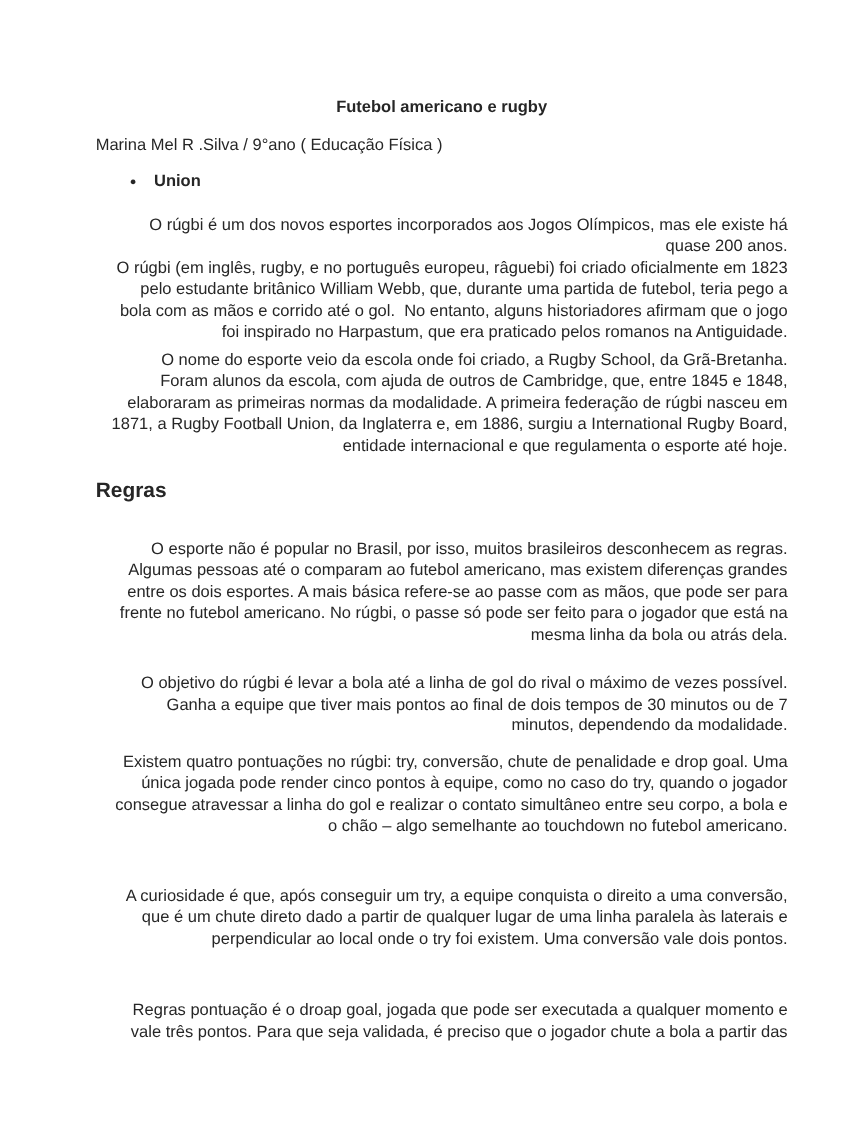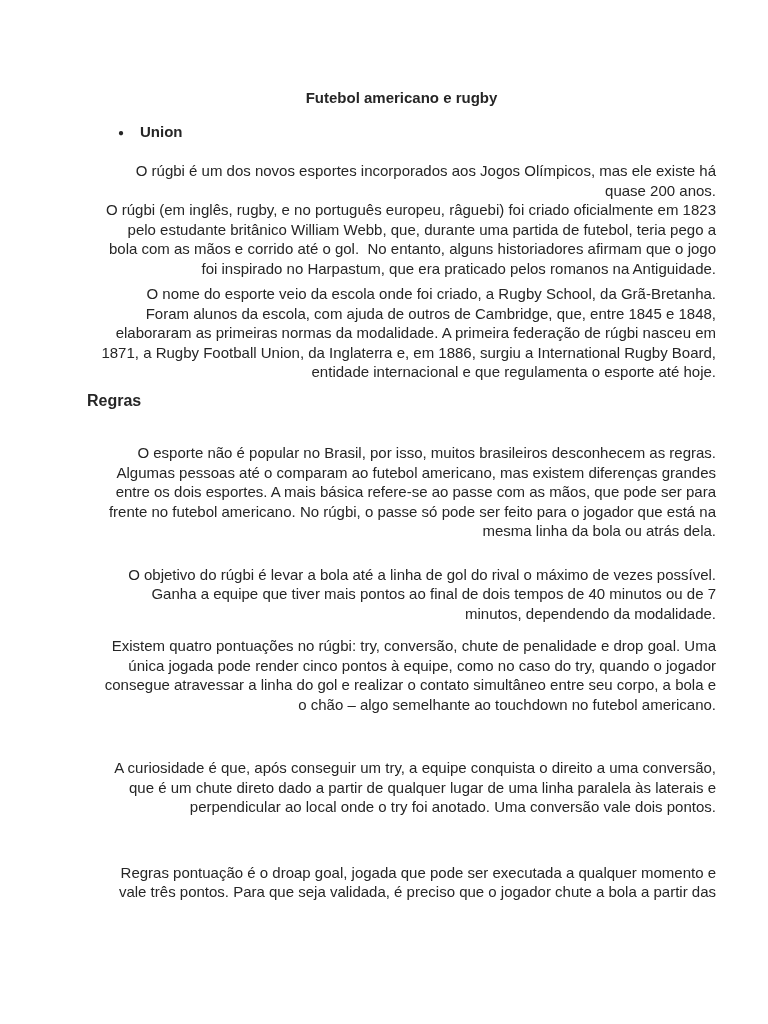--- a/index.html
+++ b/index.html
@@ -39,46 +39,47 @@
     font-weight: bold;
     margin: 0 0 19px 0;
   }
   .bullet-dot {
     display: inline-block;
     width: 22px;
     font-size: 10px;
     vertical-align: 1px;
   }
   .section-heading {
-    font-size: 16px;
+    font-size: 19px;
     font-weight: bold;
     margin: 0 0 33px 0;
     white-space: pre-wrap;
   }
   .para {
     margin: 0;
     white-space: pre-wrap;
     text-align: right;
   }
   .p1 { margin-bottom: 6px; }
-  .p2 { margin-bottom: 9px; }
+  .p2 { margin-bottom: 22px; }
   .p3 { margin-bottom: 24px; }
   .p4 { margin-bottom: 13px; }
   .p5 { margin-bottom: 44px; }
   .p6 { margin-bottom: 46px; }
   .p7 { margin-bottom: 18px; }
   .p8 { margin-bottom: 0; }
 </style>
 </head>
 <body>
 
 <div class="page">
 
   <h1 class="doc-title">Futebol americano e rugby</h1>
 
+  <p class="byline">Marina Mel R .Silva / 9°ano ( Educação Física )</p>
 
   <div class="bullet-item">
     <span class="bullet-dot">●</span><span>Union</span>
   </div>
 
   <p class="para p1"> O rúgbi é um dos novos esportes incorporados aos Jogos Olímpicos, mas ele existe há
 quase 200 anos.
  O rúgbi (em inglês, rugby, e no português europeu, râguebi) foi criado oficialmente em 1823
 pelo estudante britânico William Webb, que, durante uma partida de futebol, teria pego a
 bola com as mãos e corrido até o gol.  No entanto, alguns historiadores afirmam que o jogo
@@ -92,29 +93,29 @@
 
   <h2 class="section-heading">Regras</h2>
 
   <p class="para p3"> O esporte não é popular no Brasil, por isso, muitos brasileiros desconhecem as regras.
 Algumas pessoas até o comparam ao futebol americano, mas existem diferenças grandes
 entre os dois esportes. A mais básica refere-se ao passe com as mãos, que pode ser para
 frente no futebol americano. No rúgbi, o passe só pode ser feito para o jogador que está na
 mesma linha da bola ou atrás dela.</p>
 
   <p class="para p4"> O objetivo do rúgbi é levar a bola até a linha de gol do rival o máximo de vezes possível.
-Ganha a equipe que tiver mais pontos ao final de dois tempos de 40 minutos ou de 7
+Ganha a equipe que tiver mais pontos ao final de dois tempos de 30 minutos ou de 7
 minutos, dependendo da modalidade.</p>
 
   <p class="para p5"> Existem quatro pontuações no rúgbi: try, conversão, chute de penalidade e drop goal. Uma
 única jogada pode render cinco pontos à equipe, como no caso do try, quando o jogador
 consegue atravessar a linha do gol e realizar o contato simultâneo entre seu corpo, a bola e
 o chão – algo semelhante ao touchdown no futebol americano.</p>
 
   <p class="para p6">A curiosidade é que, após conseguir um try, a equipe conquista o direito a uma conversão,
 que é um chute direto dado a partir de qualquer lugar de uma linha paralela às laterais e
-perpendicular ao local onde o try foi anotado. Uma conversão vale dois pontos.</p>
+perpendicular ao local onde o try foi existem. Uma conversão vale dois pontos.</p>
 
 
   <p class="para p8"> Regras pontuação é o droap goal, jogada que pode ser executada a qualquer momento e
 vale três pontos. Para que seja validada, é preciso que o jogador chute a bola a partir das</p>
 
 </div>
 
 </body></html>

